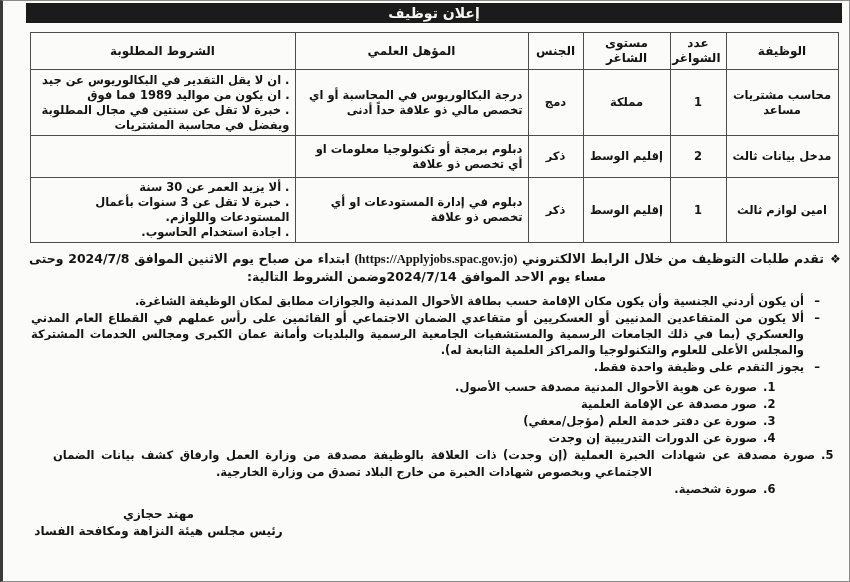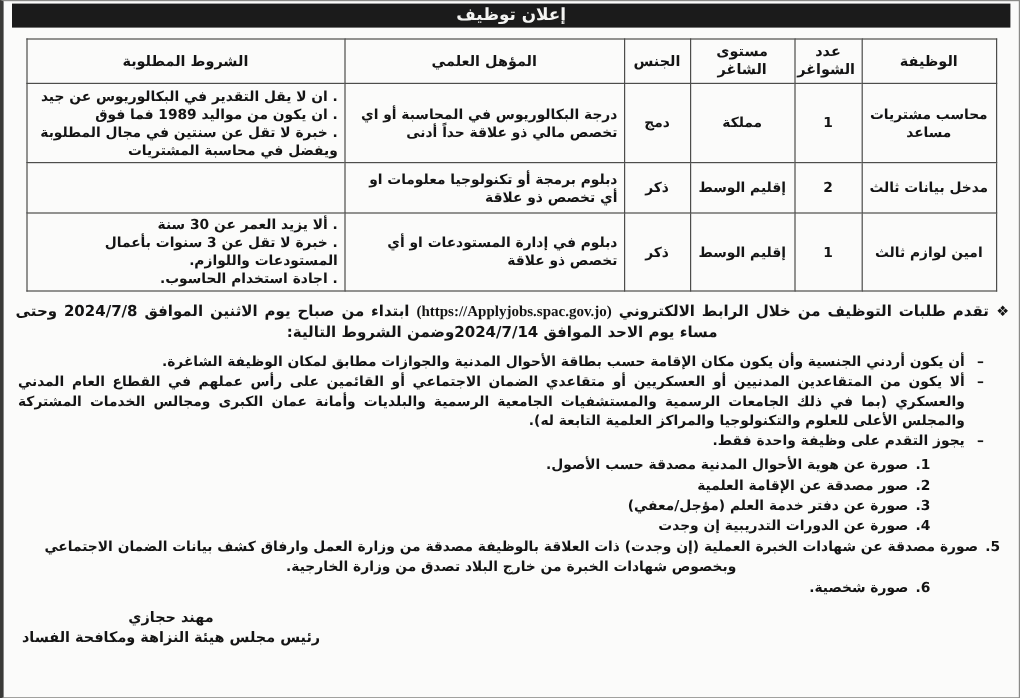--- a/index.html
+++ b/index.html
@@ -10,20 +10,21 @@
     position: relative;
     width: 850px; height: 582px;
     margin: 0;
     background: #fbfbfa;
     color: #141414;
     border: 1px solid #8a8a88;
     border-left: 3px solid #3a3a38;
     overflow: hidden;
     font-weight: 700;
     direction: rtl;
+    padding-left: 16px;
   }
 
   .title-bar {
     margin: 2px 7px 0 7px;
     height: 20px;
     background: #1b1b1b;
     color: #f4f4f2;
     text-align: center;
     font-size: 14px;
     line-height: 20px;

